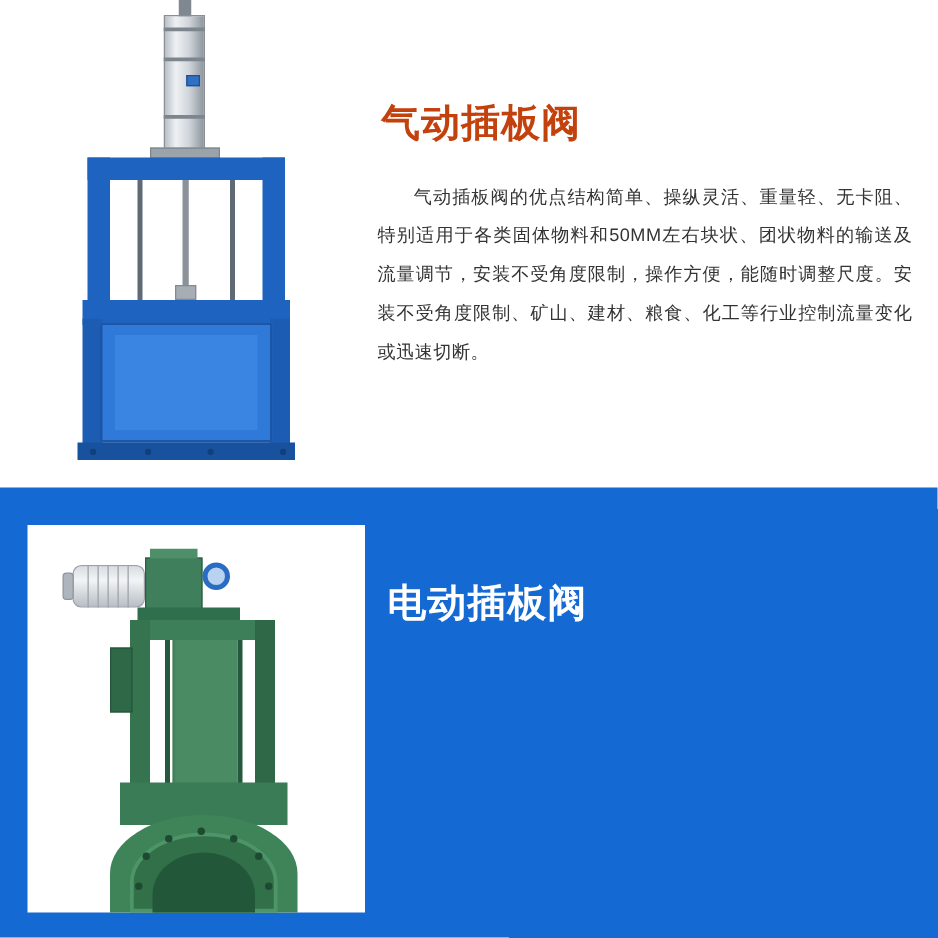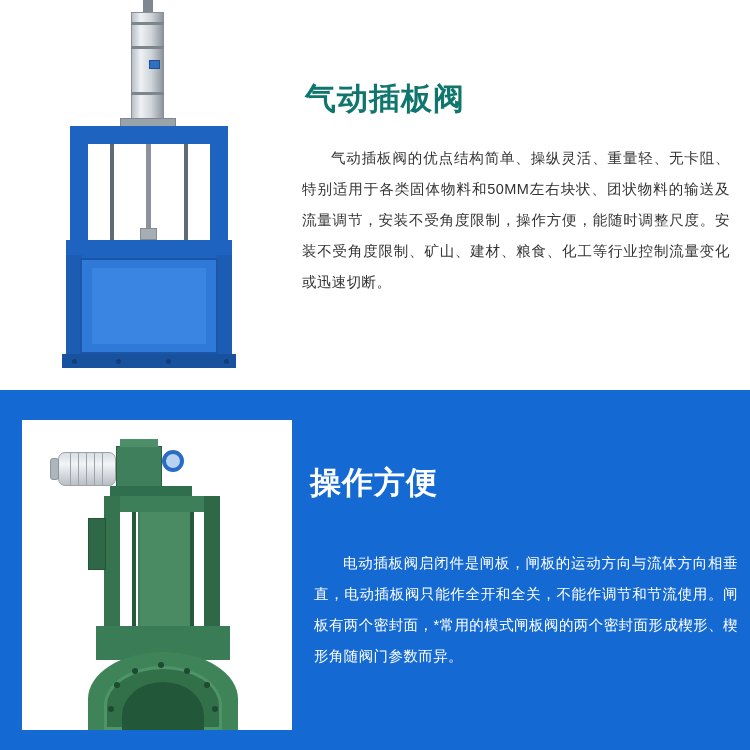--- a/index.html
+++ b/index.html
@@ -40,21 +40,21 @@
     top: 0;
     width: 460px;
     height: 390px;
   }
   .title-black {
     position: absolute;
     left: 15px;
     top: 78px;
     font-size: 31px;
     font-weight: bold;
-    color: #0f766e;
+    color: #c2410c;
     letter-spacing: 1px;
   }
   .body-black {
     position: absolute;
     left: 12px;
     top: 143px;
     width: 428px;
     font-size: 14.5px;
     line-height: 31px;
     color: #333333;
@@ -449,19 +449,18 @@
         <div class="ev-bolt" style="left:92px; top:262px;"></div>
         <div class="ev-bolt" style="left:110px; top:248px;"></div>
         <div class="ev-bolt" style="left:136px; top:242px;"></div>
         <div class="ev-bolt" style="left:162px; top:248px;"></div>
         <div class="ev-bolt" style="left:182px; top:262px;"></div>
         <div class="ev-bolt" style="left:190px; top:286px;"></div>
       </div>
     </div>
 
     <div class="s2-text-area">
-      <div class="title-white">操作方便</div>
-      <div class="body-white">电动插板阀启闭件是闸板，闸板的运动方向与流体方向相垂直，电动插板阀只能作全开和全关，不能作调节和节流使用。闸板有两个密封面，*常用的模式闸板阀的两个密封面形成楔形、楔形角随阀门参数而异。</div>
+      <div class="title-white">电动插板阀</div>
     </div>
 
   </div>
 
 </div>
 
 </body></html>

